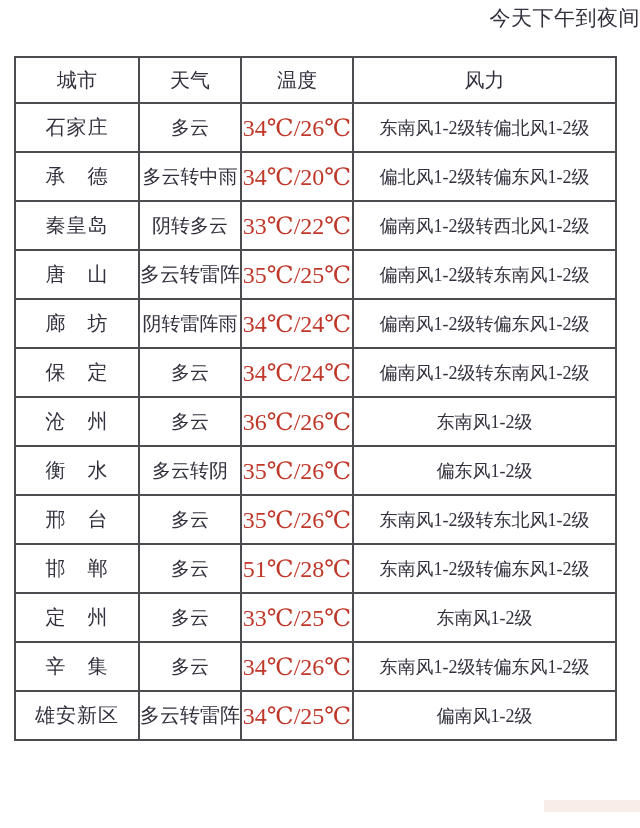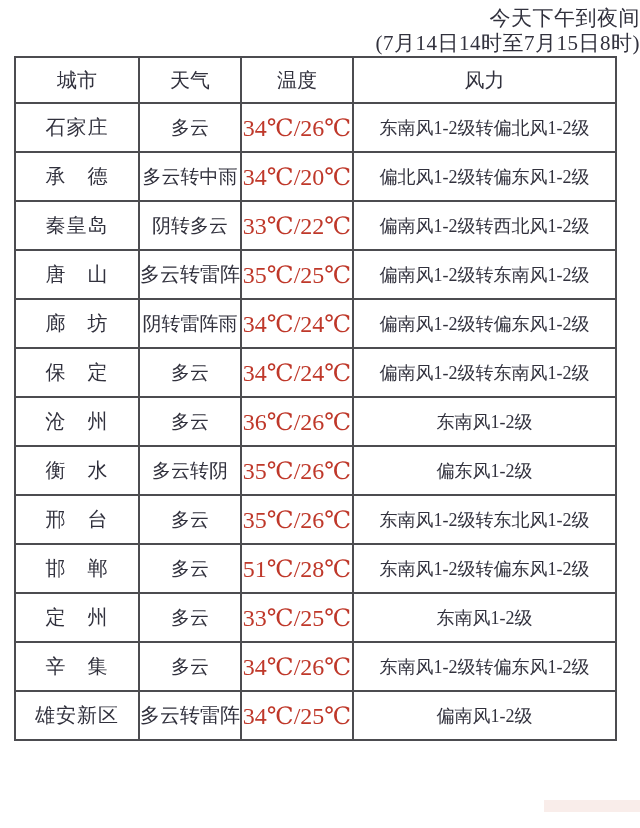--- a/index.html
+++ b/index.html
@@ -67,21 +67,20 @@
     width: 96px;
     height: 12px;
     background: #f9edea;
   }
 </style>
 </head>
 <body style="--temp-color: #bf382a; --text-color: #31313d; --border-color: #4c4c50;">
 
 <div class="titles">
   <div class="title-line">今天下午到夜间</div>
-  <div class="title-line">(7月14日14时至7月15日8时)</div>
 </div>
 
 <table class="weather">
   <colgroup>
     <col class="c-city">
       <col class="c-weather">
       <col class="c-temp">
       <col class="c-wind">
   </colgroup>
   <thead>

